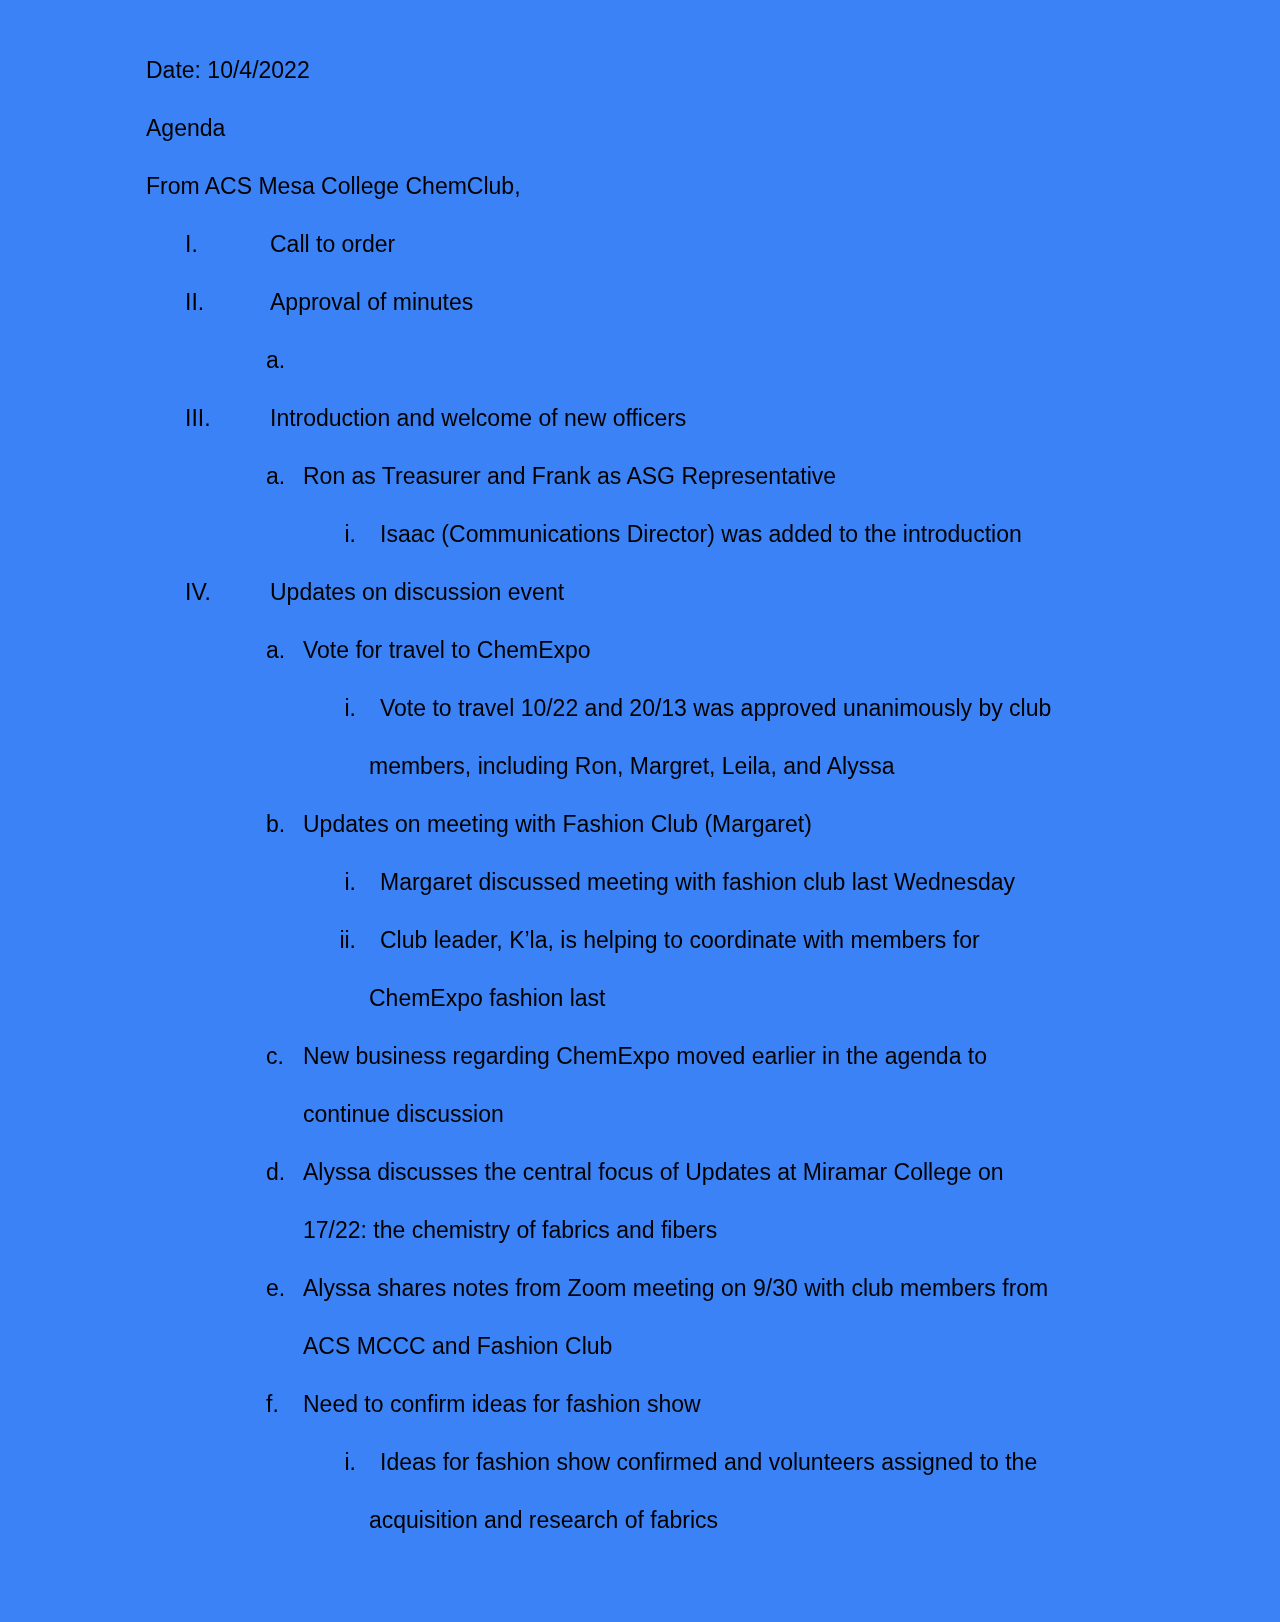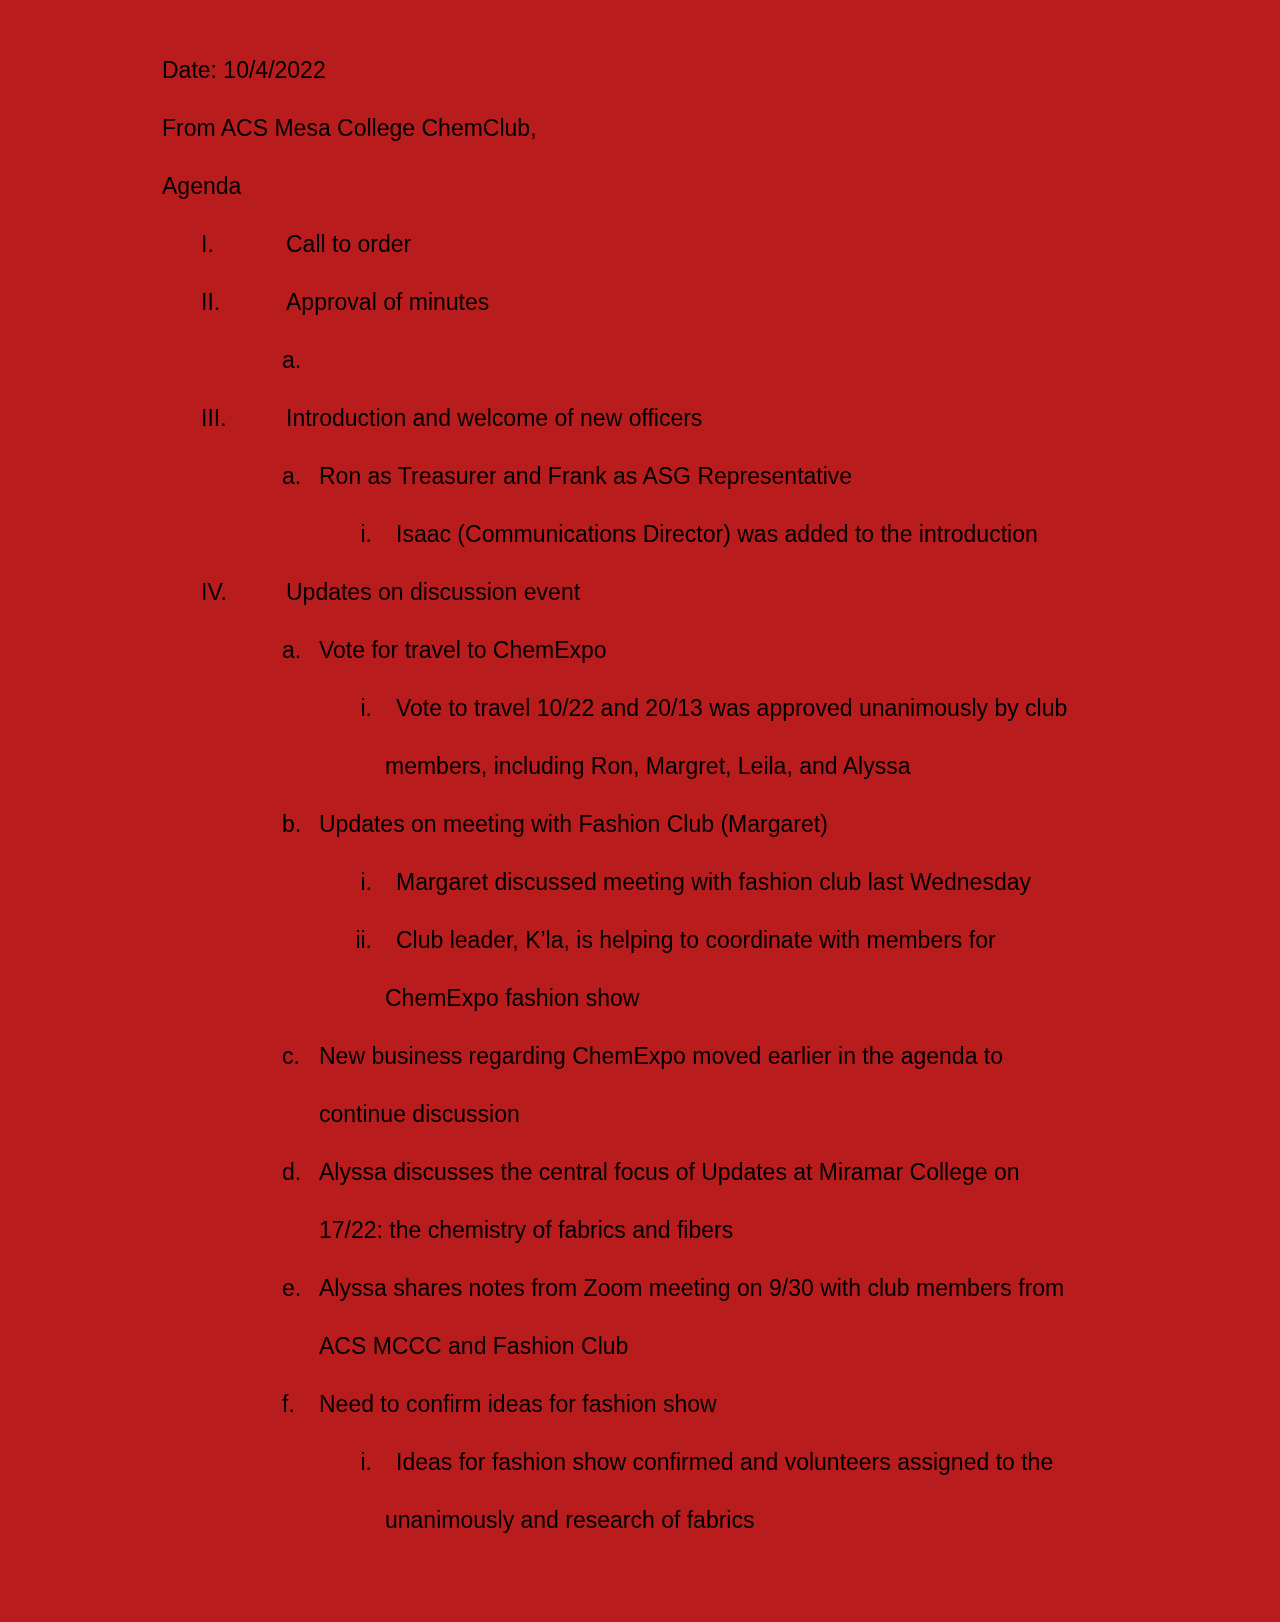--- a/index.html
+++ b/index.html
@@ -4,29 +4,28 @@
 <style>
   html, body {
     margin: 0;
     padding: 0;
     background: #ffffff;
   }
   .page {
     position: relative;
     width: 1280px;
     height: 1622px;
-    background: #b91c1c;
+    background: #3b82f6;
     box-sizing: border-box;
     padding-top: 41px;
     font-family: "Liberation Sans", sans-serif;
     font-size: 23px;
     line-height: 58px;
     color: #000000;
     overflow: hidden;
-    padding-left: 16px;
   }
   .line {
     display: flex;
     white-space: pre;
     height: 58px;
   }
   
   .p0 { padding-left: 146px; }
   
   .m1 {
@@ -55,25 +54,25 @@
 </head>
 <body>
 
 <div class="page">
 
   <div class="line p0">
     <span class="txt">Date: 10/4/2022</span>
   </div>
 
   <div class="line p0">
-    <span class="txt">From ACS Mesa College ChemClub,</span>
+    <span class="txt">Agenda</span>
   </div>
 
   <div class="line p0">
-    <span class="txt">Agenda</span>
+    <span class="txt">From ACS Mesa College ChemClub,</span>
   </div>
 
   <div class="line">
     <span class="m1">I.</span>
     <span class="txt">Call to order</span>
   </div>
 
   <div class="line">
     <span class="m1">II.</span>
     <span class="txt">Approval of minutes</span>
@@ -126,21 +125,21 @@
     <span class="m3">i.</span>
     <span class="txt t3">Margaret discussed meeting with fashion club last Wednesday</span>
   </div>
 
   <div class="line">
     <span class="m3">ii.</span>
     <span class="txt t3">Club leader, K’la, is helping to coordinate with members for</span>
   </div>
 
   <div class="line c3">
-    <span class="txt">ChemExpo fashion show</span>
+    <span class="txt">ChemExpo fashion last</span>
   </div>
 
   <div class="line">
     <span class="m2">c.</span>
     <span class="txt">New business regarding ChemExpo moved earlier in the agenda to</span>
   </div>
 
   <div class="line c2">
     <span class="txt">continue discussion</span>
   </div>
@@ -167,16 +166,16 @@
     <span class="m2">f.</span>
     <span class="txt">Need to confirm ideas for fashion show</span>
   </div>
 
   <div class="line">
     <span class="m3">i.</span>
     <span class="txt t3">Ideas for fashion show confirmed and volunteers assigned to the</span>
   </div>
 
   <div class="line c3">
-    <span class="txt">unanimously and research of fabrics</span>
+    <span class="txt">acquisition and research of fabrics</span>
   </div>
 
 </div>
 
 </body></html>

